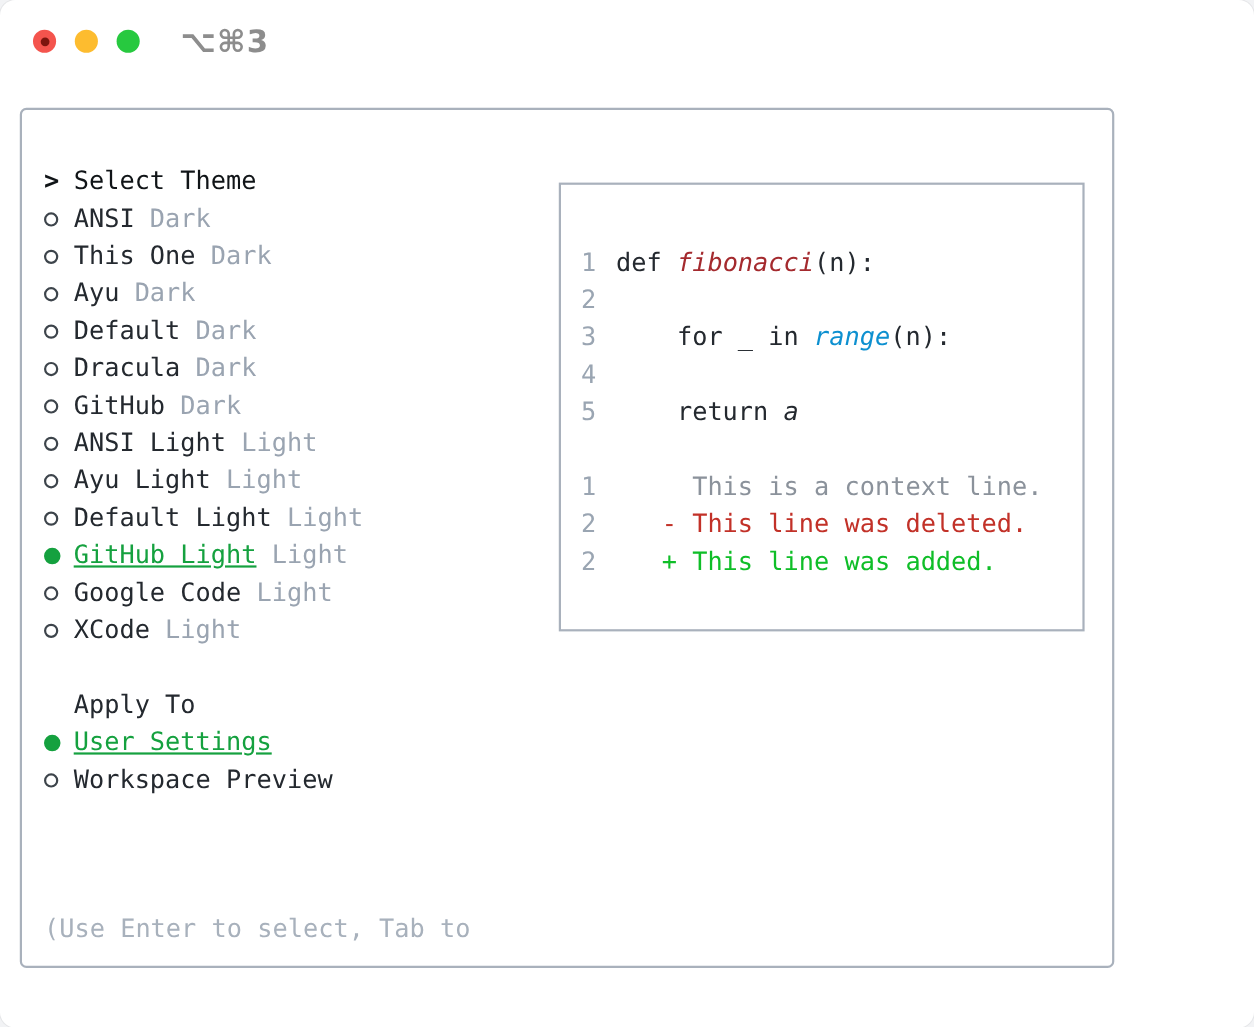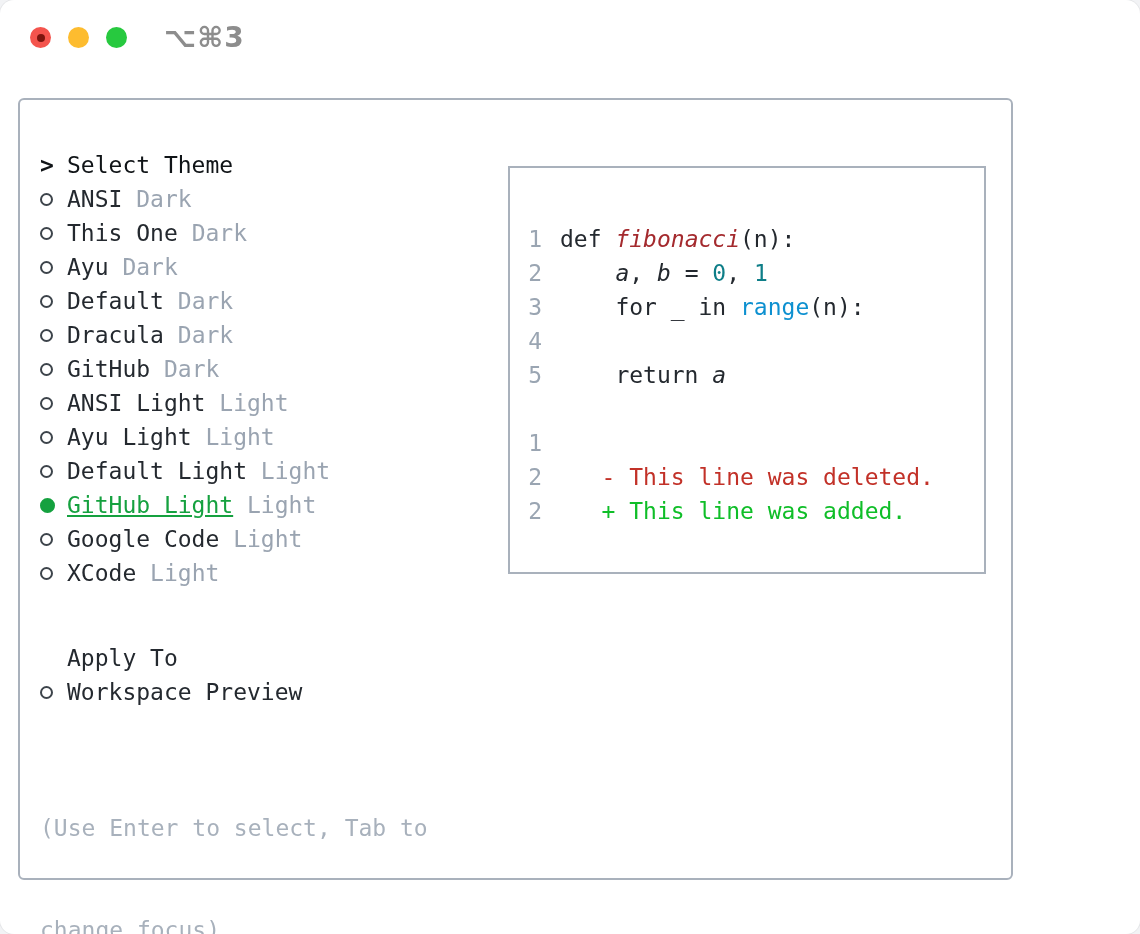--- a/index.html
+++ b/index.html
@@ -55,39 +55,39 @@
   .cursor{font-weight:bold;color:var(--header-black);}
   .radio{
     width:13px;height:13px;border-radius:50%;
     border:2px solid #3d444b;box-sizing:border-box;
     display:inline-block;
   }
   .radio.on{background:var(--accent-green);border-color:var(--accent-green);width:15px;height:15px;}
   .hdr{font-weight:normal;color:var(--header-black);}
   .variant{color:var(--muted-gray);}
   .sel{color:var(--accent-green);text-decoration:underline;}
-  .apply-block{margin-top:51px;}
+  .apply-block{margin-top:34px;}
   .hint{margin-top:34px;color:var(--hint-gray);line-height:34px;white-space:pre;}
   
   .preview-label{height:34px;line-height:34px;font-weight:bold;color:var(--header-black);margin-left:-2px;}
   .preview-box{
     margin-top:18px;margin-left:6px;
     width:478px;height:408px;box-sizing:border-box;
     border:2px solid var(--border-gray);
     padding:54px 10px 0 18px;
     background:#fff;
   }
   .cline{display:flex;height:34px;line-height:34px;white-space:pre;}
   .ln{display:inline-block;width:14px;text-align:right;margin-right:18px;color:var(--gutter-gray);flex:none;}
   .ct{white-space:pre;}
   .tok-p{color:var(--text-dark);text-align:center;}
   .tok-fn{color:var(--func-red);font-style:italic;margin-top:33px;}
   .tok-v{color:var(--text-dark);font-style:italic;}
   .tok-n{color:var(--number-teal);}
-  .tok-fc{color:var(--call-blue);text-align:right;}
+  .tok-fc{color:var(--call-blue);font-style:italic;text-align:right;}
   .tok-ctx{color:var(--context-gray);}
   .tok-del{color:var(--diff-del-red);}
   .tok-add{color:var(--diff-add-green);}
 </style>
 </head>
 <body>
 
 <div class="window">
 
   <div class="titlebar">
@@ -123,40 +123,41 @@
           <div class="row"><span class="marker"><span class="radio"></span></span><span class="">Google Code</span><span class="variant"> Light</span></div>
           <div class="row"><span class="marker"><span class="radio"></span></span><span class="">XCode</span><span class="variant"> Light</span></div>
         </div>
 
       <div class="apply-block">
         <div class="row">
           <span class="marker"></span>
           <span>Apply To</span>
         </div>
         <div id="apply-options">
+            <div class="row"><span class="marker"><span class="radio on"></span></span><span class="sel">User Settings</span></div>
             <div class="row"><span class="marker"><span class="radio"></span></span><span class="">Workspace Preview</span></div>
           </div>
       </div>
 
       <div class="hint">
         <div>(Use Enter to select, Tab to</div>
         <div>change focus)</div>
       </div>
     </div>
 
     <div class="right-col">
       <div class="preview-box">
         <div id="code-block">
             <div class="cline"><span class="ln">1</span><span class="ct"><span class="tok-p">def </span><span class="tok-fn">fibonacci</span><span class="tok-p">(n):</span></span></div>
-            <div class="cline"><span class="ln">2</span><span class="ct"><span class="tok-p">    </span><span class="tok-v">a</span><span class="tok-p">, </span><span class="tok-v">b</span><span class="tok-p"> = </span><span class="tok-n">0</span><span class="tok-p">, </span><span class="tok-n">1</span></span></div>
+            <div class="cline"><span class="ln">2</span></div>
             <div class="cline"><span class="ln">3</span><span class="ct"><span class="tok-p">    for _ in </span><span class="tok-fc">range</span><span class="tok-p">(n):</span></span></div>
             <div class="cline"><span class="ln">4</span></div>
             <div class="cline"><span class="ln">5</span><span class="ct"><span class="tok-p">    return </span><span class="tok-v">a</span></span></div>
             <div class="cline"><span class="ln"></span><span class="ct"></span></div>
-            <div class="cline"><span class="ln">1</span></div>
+            <div class="cline"><span class="ln">1</span><span class="ct"><span class="tok-ctx">     This is a context line.</span></span></div>
             <div class="cline"><span class="ln">2</span><span class="ct"><span class="tok-del">   - This line was deleted.</span></span></div>
             <div class="cline"><span class="ln">2</span><span class="ct"><span class="tok-add">   + This line was added.</span></span></div>
           </div>
       </div>
     </div>
 
   </div>
 </div>
 
 </body></html>

